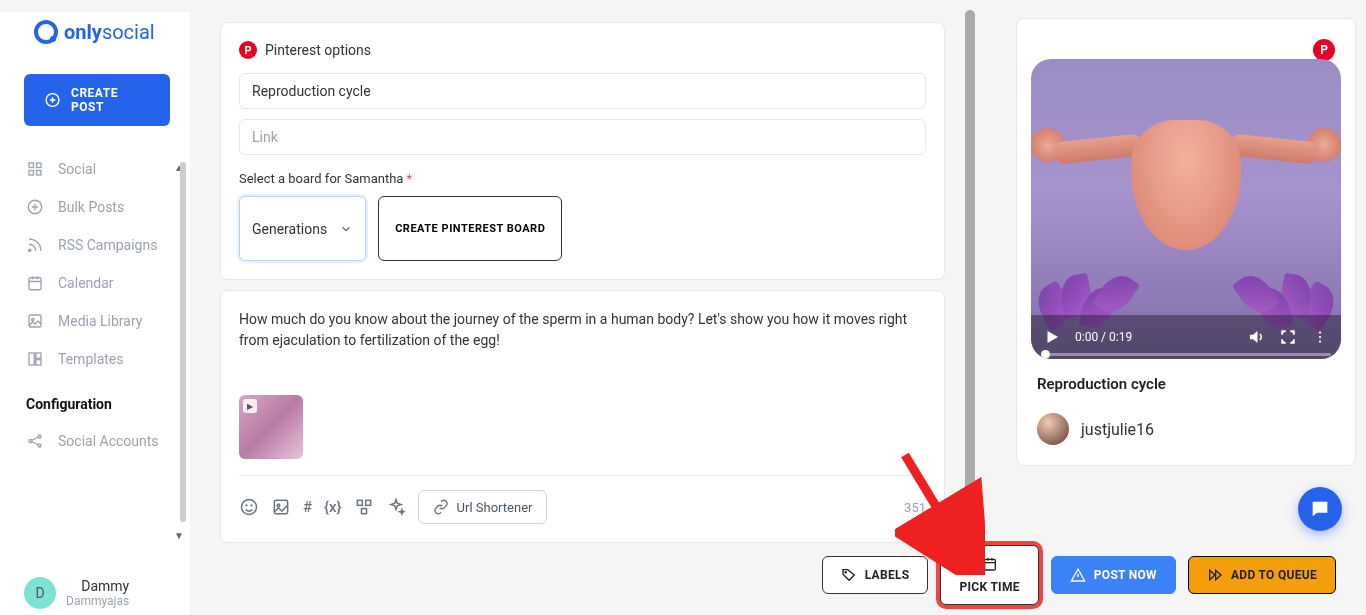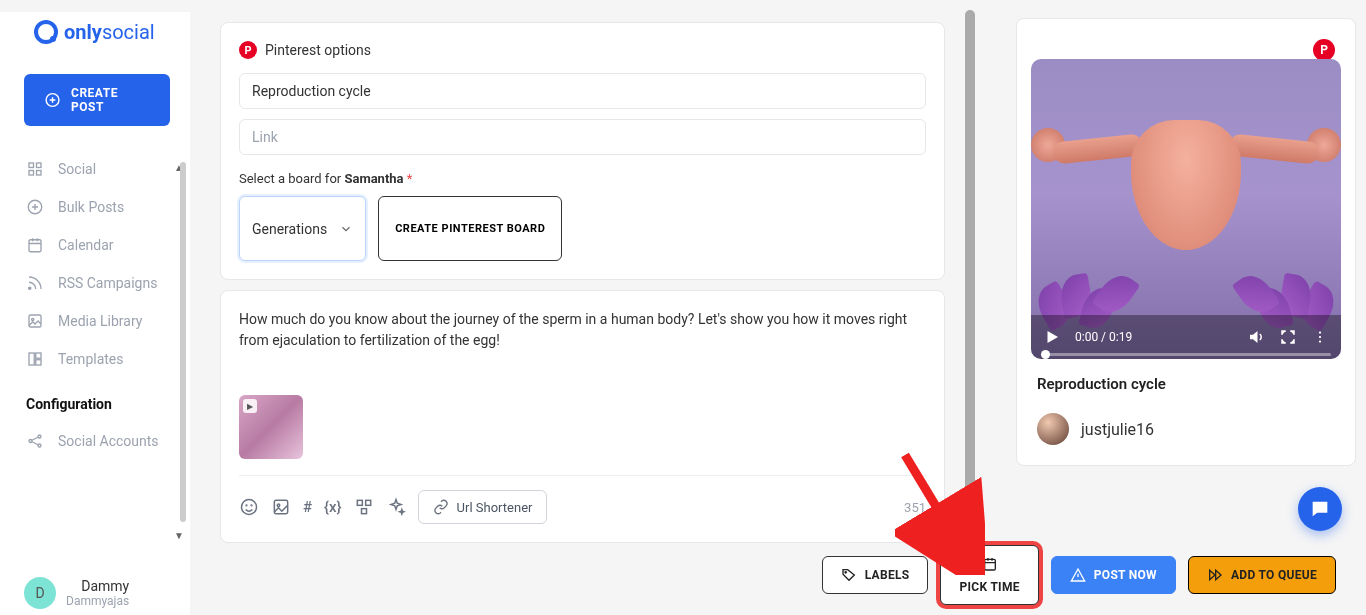--- a/index.html
+++ b/index.html
@@ -172,21 +172,21 @@
   width: 100%;
   border: 1px solid #e5e7eb;
   border-radius: 6px;
   padding: 9px 12px;
   font-size: 14px;
   color: #333;
   margin-bottom: 10px;
 }
 .input::placeholder { color: #9ca3af; }
 .select-label { font-size: 13px; color: #333; margin: 6px 0 10px; }
-.select-label b { font-weight: 700; }
+.select-label b { font-weight: 400; }
 .select-label .req { color: #ef4444; }
 .select-row { display: flex; gap: 12px; }
 .select-box {
   border: 1px solid #bcd4f7;
   background: #fff;
   border-radius: 6px;
   padding: 9px 12px;
   font-size: 14px;
   color: #333;
   display: flex;
@@ -325,21 +325,21 @@
   display: flex;
   align-items: center;
   justify-content: center;
   color: #fff;
   font-size: 12px;
   font-weight: 700;
 }
 .preview-media {
   width: 100%;
   height: 300px;
-  border-radius: 10px;
+  border-radius: 20px;
   overflow: hidden;
   position: relative;
   margin-top: 26px;
   background: linear-gradient(180deg, #9b8dc4 0%, #a693ce 45%, #816da8 100%);
 }
 .uterus { position:absolute; left:50%; top:42%; transform:translate(-50%,-50%);}
 .uter-body{ width:110px; height:130px; background:radial-gradient(ellipse at 50% 30%, #f4b19e, #d77f6c); border-radius:55px 55px 70px 70px / 55px 55px 100px 100px; position:relative;}
 .uter-tube{position:absolute; top:18px; width:90px; height:22px; background:linear-gradient(#e9a08d,#cf7a69); border-radius:14px;}
 .uter-tube.l{left:-78px; transform:rotate(-6deg);}
 .uter-tube.r{right:-78px; transform:rotate(6deg);}
@@ -441,31 +441,31 @@
     </div>
     <div class="nav-item">
       <svg viewBox="0 0 24 24">
           <circle cx="12" cy="12" r="9"></circle>
           <path d="M12 8v8M8 12h8"></path>
         </svg>
       <span>Bulk Posts</span>
     </div>
     <div class="nav-item">
       <svg viewBox="0 0 24 24">
+          <path d="M4 11a9 9 0 0 1 9 9M4 4a16 16 0 0 1 16 16"></path>
+          <circle cx="5" cy="19" r="1.5" fill="#9ca3af"></circle>
+        </svg>
+      <span>RSS Campaigns</span>
+    </div>
+    <div class="nav-item">
+      <svg viewBox="0 0 24 24">
           <rect x="4" y="5" width="16" height="16" rx="2"></rect>
           <path d="M4 10h16M9 3v4M15 3v4"></path>
         </svg>
       <span>Calendar</span>
-    </div>
-    <div class="nav-item">
-      <svg viewBox="0 0 24 24">
-          <path d="M4 11a9 9 0 0 1 9 9M4 4a16 16 0 0 1 16 16"></path>
-          <circle cx="5" cy="19" r="1.5" fill="#9ca3af"></circle>
-        </svg>
-      <span>RSS Campaigns</span>
     </div>
     <div class="nav-item">
       <svg viewBox="0 0 24 24">
           <rect x="4" y="4" width="16" height="16" rx="2"></rect>
           <circle cx="9" cy="10" r="1.5"></circle>
           <path d="M4 18l5-5 3 3 4-4 4 4"></path>
         </svg>
       <span>Media Library</span>
     </div>
     <div class="nav-item">

